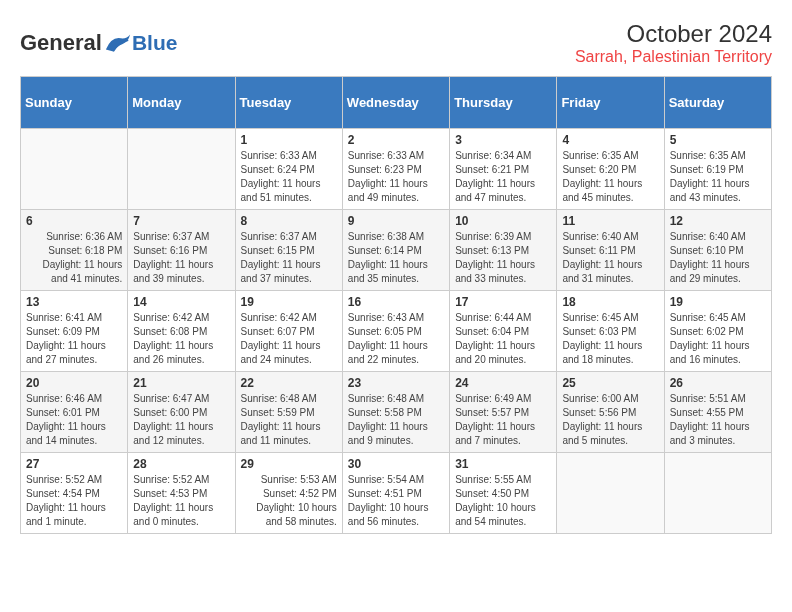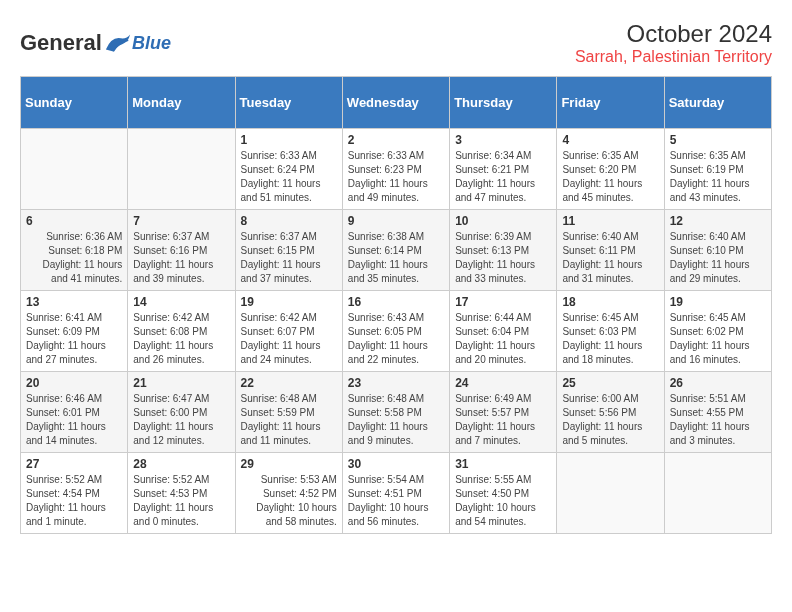--- a/index.html
+++ b/index.html
@@ -24,24 +24,23 @@
     .logo-text {
       display: flex;
       align-items: center;
     }
     .logo-general {
       font-size: 22px;
       font-weight: bold;
       color: #333;
     }
     .logo-blue {
-      font-size: 18px;
+      font-size: 21px;
       font-weight: bold;
       color: #2e6db4;
-      font-style: italic;
     }
     .logo-bird {
       width: 28px;
       height: 22px;
       margin-left: 2px;
     }
     .title-block {
       text-align: right;
     }
     .month-title {

